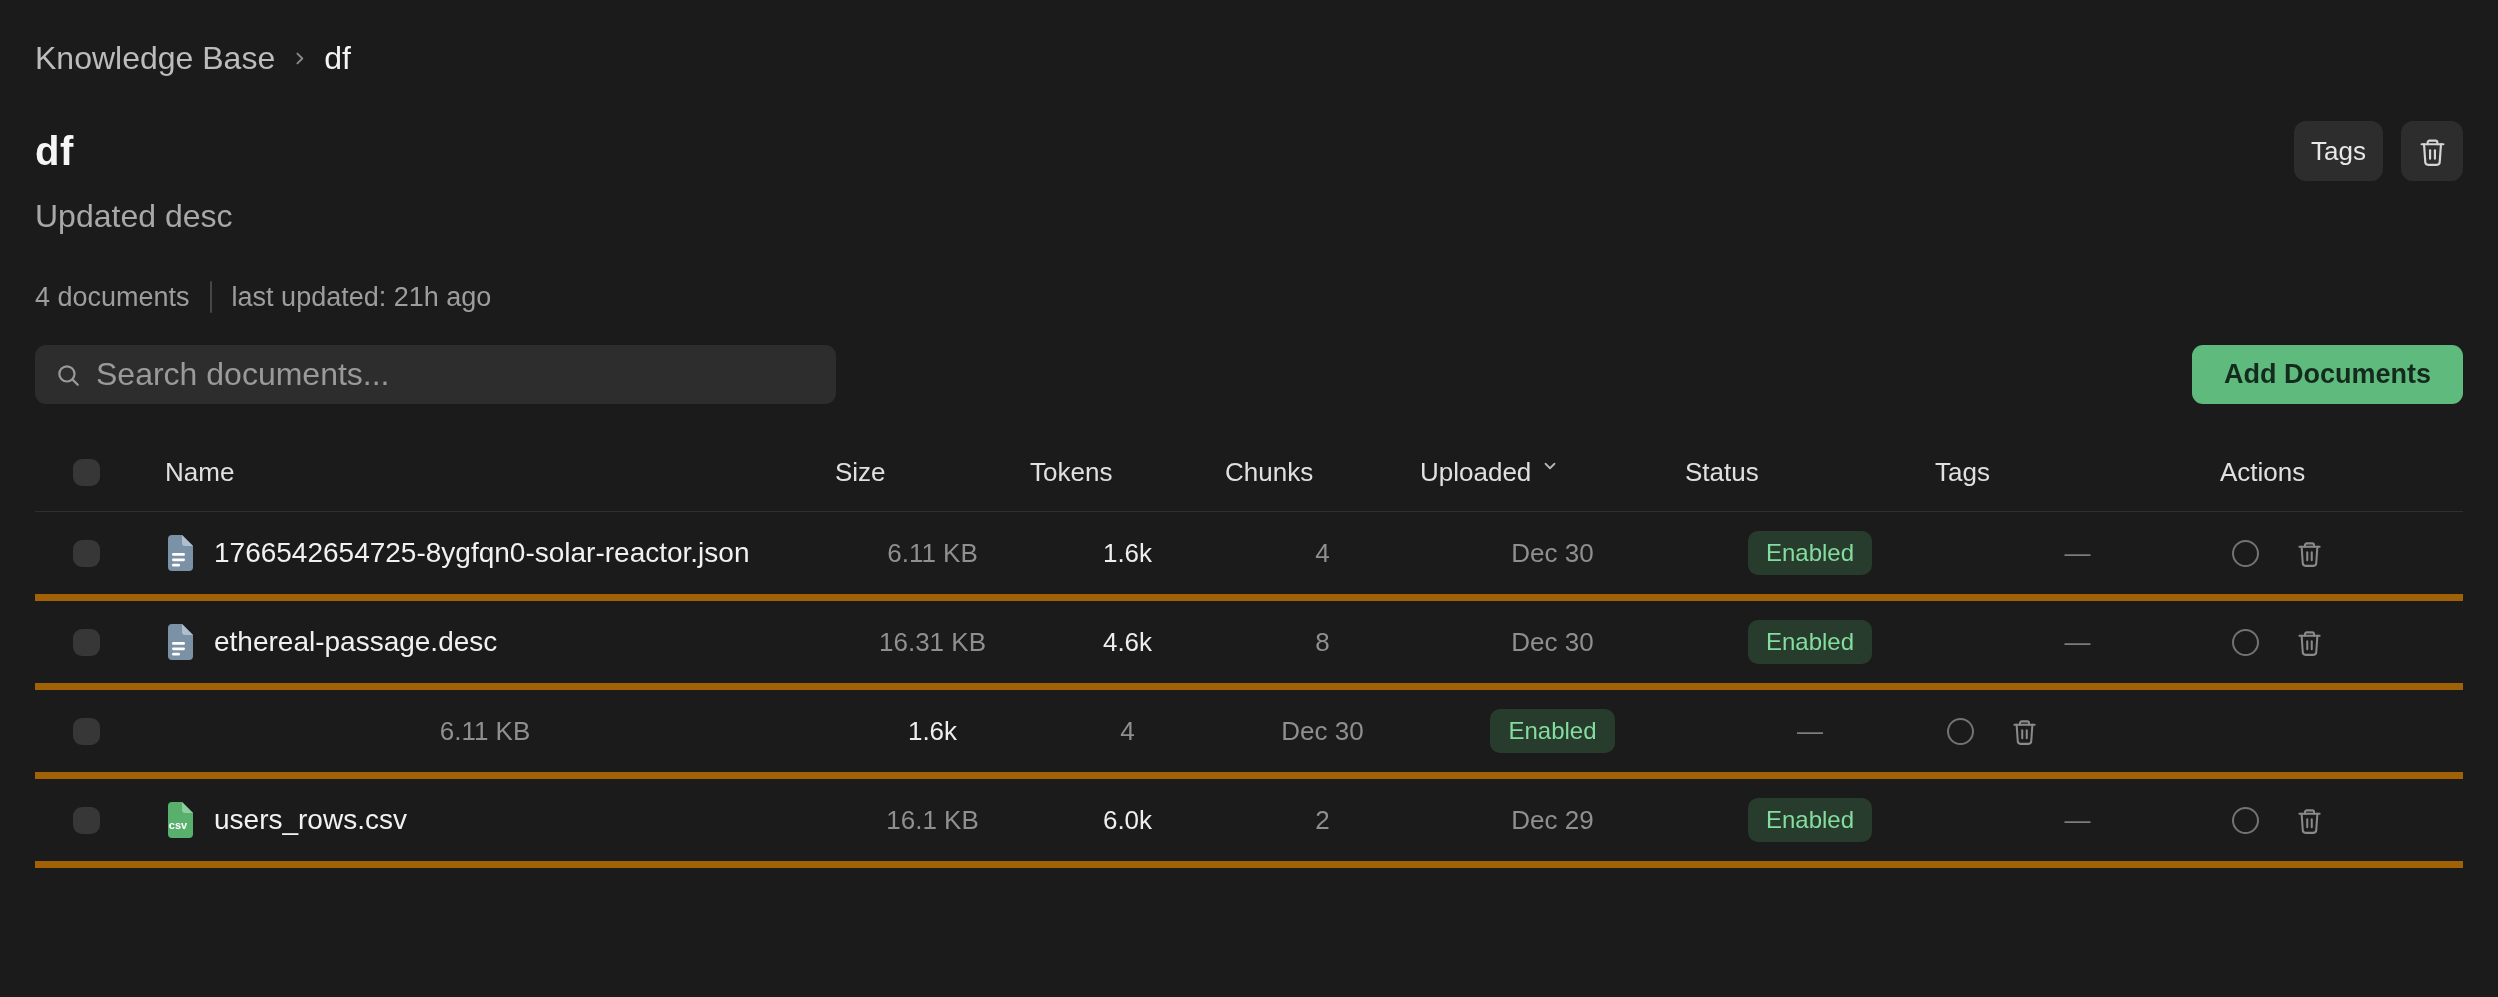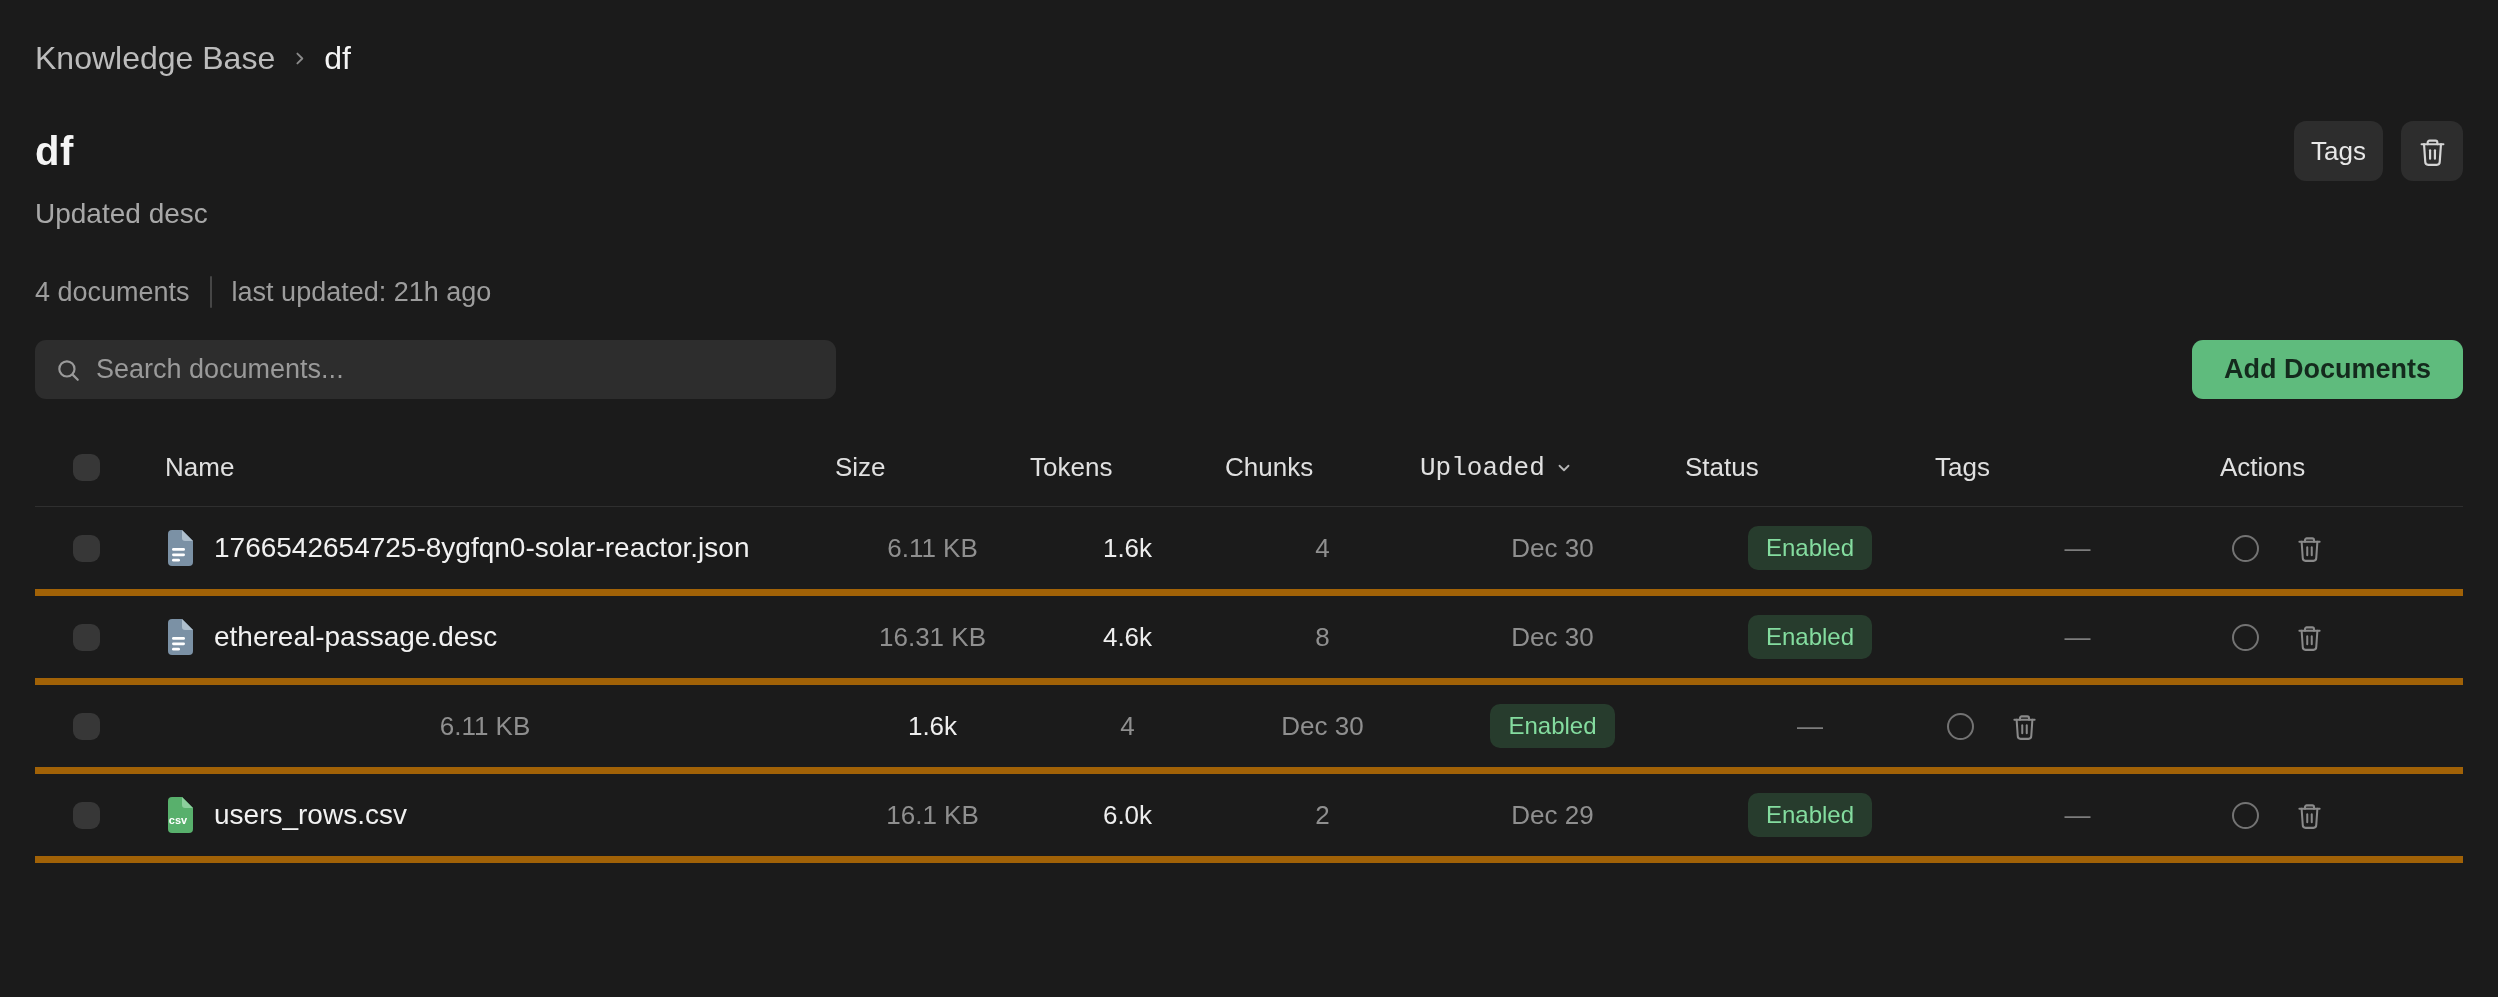--- a/index.html
+++ b/index.html
@@ -23,35 +23,35 @@
   .kb-title { font-size: 40px; font-weight: 600; color: #f5f5f5; letter-spacing: .5px; }
   .title-actions { display: flex; gap: 18px; }
   .ghost-btn {
     background: #2d2d2d; border: none; border-radius: 12px;
     height: 60px; display: flex; align-items: center; justify-content: center;
     color: #e8e8e8; font-size: 26px; font-family: inherit; cursor: pointer;
   }
   .tags-btn { padding: 0 17px; }
   .icon-btn { width: 62px; }
 
-  .kb-desc { margin-top: 17px; font-size: 28px; color: #a8a8a8; }
+  .kb-desc { margin-top: 17px; font-size: 32px; color: #a8a8a8; }
 
   
   .stats { margin-top: 46px; display: flex; align-items: center; gap: 20px; font-size: 27px; color: #9d9d9d; }
   .stats-divider { width: 2px; height: 32px; background: #464646; border-radius: 1px; }
 
   
   .toolbar { margin-top: 32px; display: flex; justify-content: space-between; align-items: center; }
   .search-box {
     width: 801px; height: 59px; background: #2d2d2d; border-radius: 11px;
     display: flex; align-items: center; padding: 0 20px; gap: 15px;
   }
   .search-box input {
     flex: 1; background: transparent; border: none; outline: none;
-    font-size: 27px; color: #e5e5e5; font-family: inherit;
+    font-size: 32px; color: #e5e5e5; font-family: inherit;
   }
   .search-box input::placeholder { color: #9a9a9a; }
   .add-btn {
     height: 59px; padding: 0 32px; border: none; border-radius: 11px;
     background: #5fbb7d; color: #142a1d; font-size: 27px; font-weight: 600;
     font-family: inherit; cursor: pointer;
   }
 
   
   .doc-table { margin-top: 30px; width: 2428px; }
@@ -62,21 +62,21 @@
   }
   .thead { height: 78px; border-bottom: 1px solid #2f2f2f; font-size: 26px; color: #e0e0e0; font-weight: 500; }
   .tbody-row { height: 89px; border-bottom: 7px solid #a16207; font-size: 26px; text-align: center; }
   .cell-check { padding-left: 38px; display: flex; }
   .checkbox {
     width: 27px; height: 27px; background: #373737; border: none;
     border-radius: 9px; cursor: pointer; display: inline-block;
   }
   .cell-name { padding-left: 30px; display: flex; align-items: center; gap: 21px; }
   .name-text { color: #f1f1f1; font-size: 28px; }
-  .sortable { display: flex; align-items: center; gap: 10px; cursor: pointer; font-family: Liberation Mono, monospace; }
+  .sortable { display: flex; gap: 10px; cursor: pointer; }
   .cell-muted { color: #8f8f8f; }
   .cell-tokens { color: #eeeeee; font-weight: 500; }
   .badge {
     display: inline-block; background: #273c2d; color: #84dc9f;
     font-size: 24px; padding: 8px 18px; border-radius: 10px;
   }
   .cell-tags { color: #7d7d7d; }
   .cell-actions { display: flex; align-items: center; gap: 37px; padding-left: 12px; }
   .toggle-circle {
     width: 27px; height: 27px; border: 2.5px solid #737373; border-radius: 50%;

